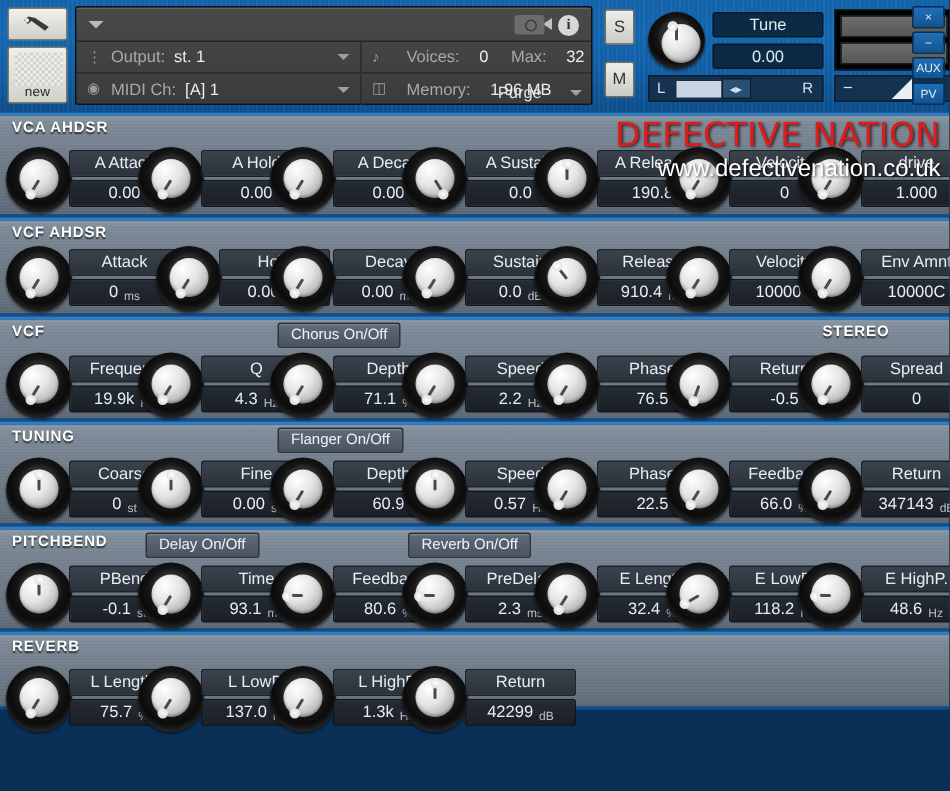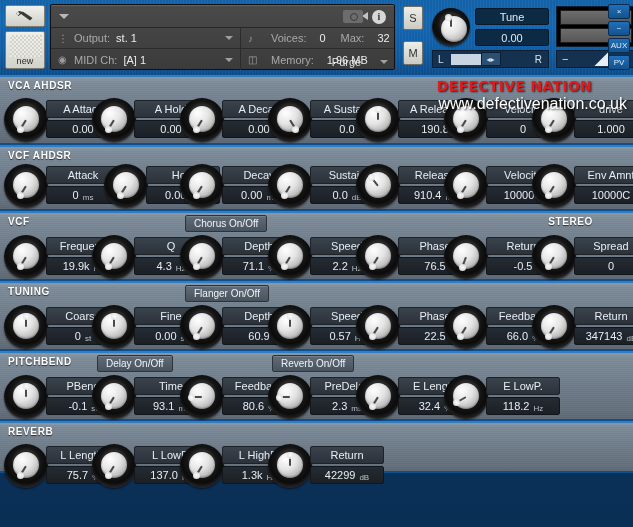--- a/index.html
+++ b/index.html
@@ -194,22 +194,22 @@
     background:linear-gradient(180deg,#252b32,#1b2026);
     border:1px solid #12161a; border-radius:2px;
     color:#e6edf4; font-size:11px;
     display:flex; align-items:center; justify-content:center; gap:4px;
     overflow:hidden; white-space:nowrap;
   }
   .val .unit { font-size:8px; color:#b9c2cb; position:relative; top:2px;}
 
   
   #branding { position:absolute; right:6px; top:3px; width:225px; text-align:right; }
-  #brand-main { font-size:14px; font-weight:bold; color:#e01b1b; letter-spacing:.3px;
-     text-shadow:1px 1px 2px rgba(0,0,0,.75); font-family:"DejaVu Sans", sans-serif;text-align:center;}
+  #brand-main { font-size:22px; font-weight:normal; color:#e01b1b; letter-spacing:.3px;
+     text-shadow:1px 1px 2px rgba(0,0,0,.75); font-family:"DejaVu Sans", sans-serif;}
   #brand-url { font-size:16px; color:#ffffff; text-shadow:1px 1px 2px rgba(0,0,0,.7);
      margin-top:1px; font-family:Liberation Sans, sans-serif;}
   #brand-sub { font-size:16px; font-weight:bold; color:#c9d6e4; margin-top:1px;
      text-shadow:1px 1px 2px rgba(0,0,0,.75); font-family:"DejaVu Sans", sans-serif;}
 </style>
 </head>
 <body>
 
 <div id="kontakt-header">
 
@@ -722,20 +722,32 @@
             <div class="cap"></div>
             <div class="ptr" style="transform:translate(-50%,0) rotate(60deg)"></div>
             <div class="gl" style="left:9.0px;top:24.0px"></div>
           </div>
           <div class="lbl">E LowP.</div>
           <div class="val">
             <span>118.2</span>
             <span class="unit">Hz</span>
           </div>
         </div>
+        <div class="ctl" style="left:532px;top:22px">
+          <div class="knob">
+            <div class="cap"></div>
+            <div class="ptr" style="transform:translate(-50%,0) rotate(90deg)"></div>
+            <div class="gl" style="left:7.5px;top:18.5px"></div>
+          </div>
+          <div class="lbl">E HighP.</div>
+          <div class="val">
+            <span>48.6</span>
+            <span class="unit">Hz</span>
+          </div>
+        </div>
       </div>
       <div class="section" style="top: 346px; height: 52px;">
         <div class="sec-title">REVERB</div>
         <div class="ctl" style="left:4px;top:21px">
           <div class="knob">
             <div class="cap"></div>
             <div class="ptr" style="transform:translate(-50%,0) rotate(32deg)"></div>
             <div class="gl" style="left:12.7px;top:27.8px"></div>
           </div>
           <div class="lbl">L Length.</div>

